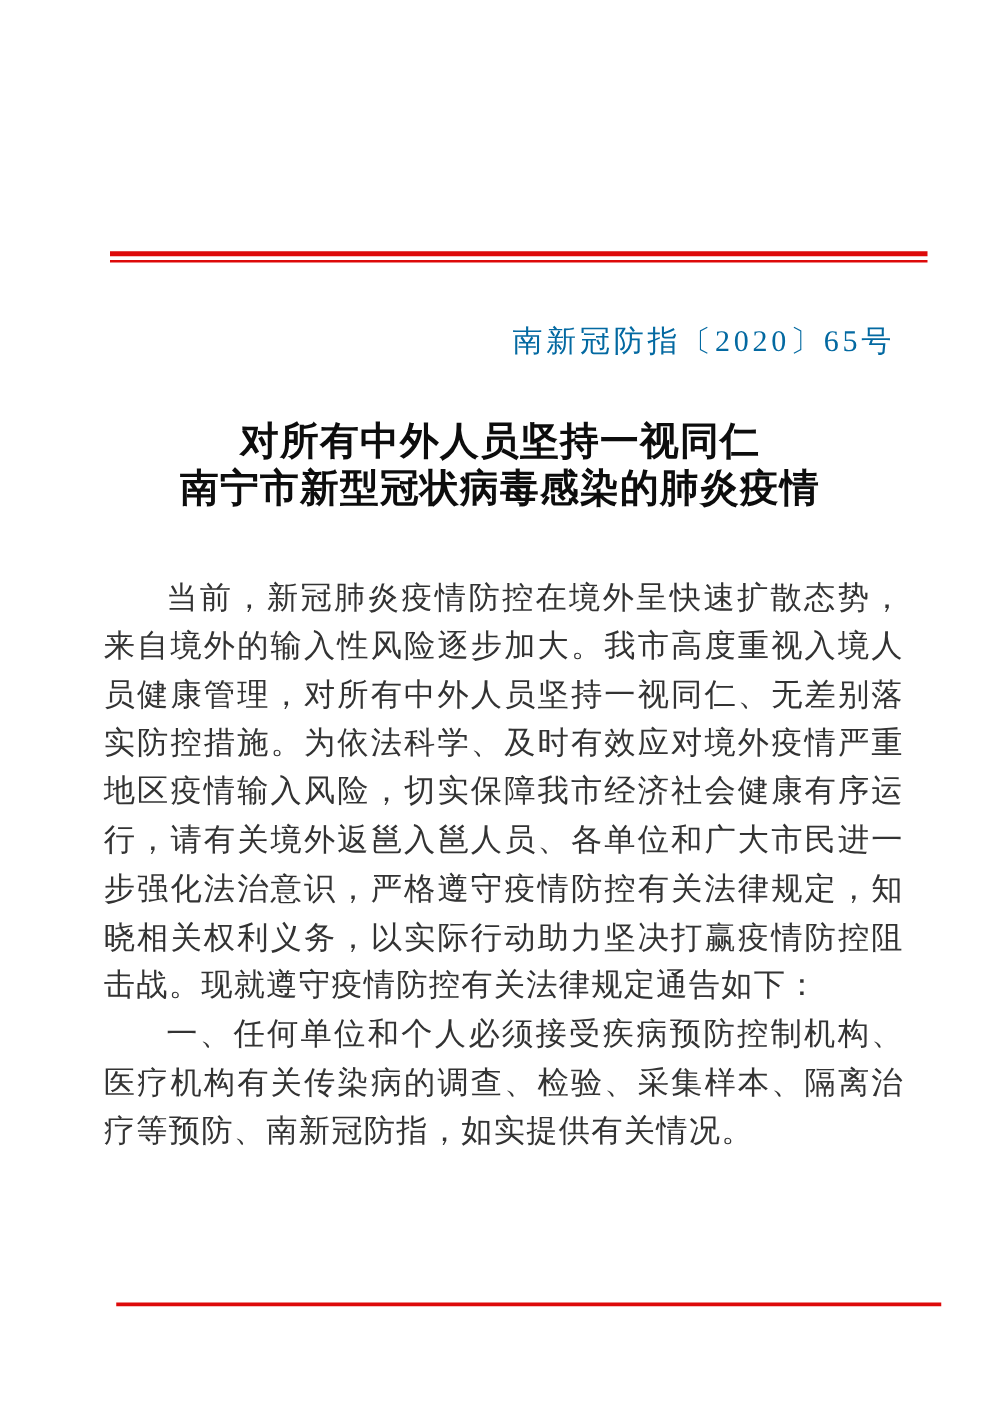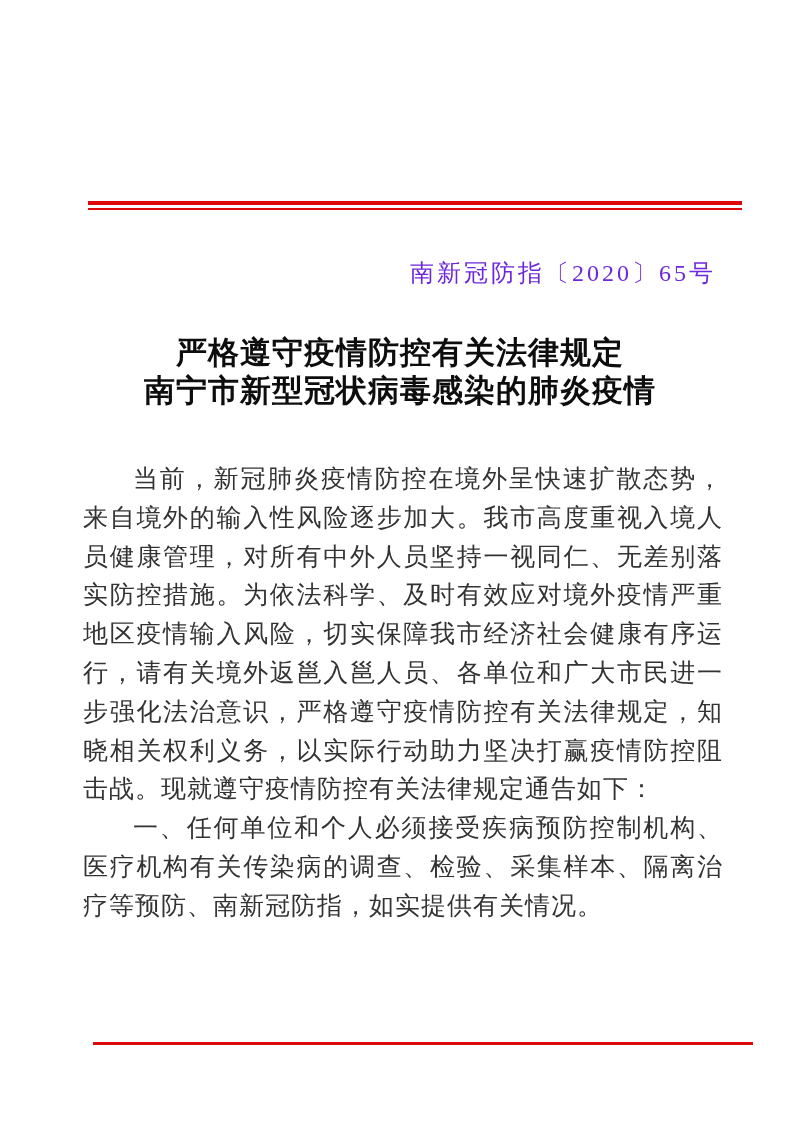--- a/index.html
+++ b/index.html
@@ -47,21 +47,21 @@
   .rule-thick { height: 4px; background: #dd0a0a; }
   .rule-thin  { height: 2px; background: #dd0a0a; margin-top: 3px; }
 
   
   .doc-number {
     position: absolute;
     top: 257px;
     right: 84px;
     font-size: 24px;
     letter-spacing: 3px;
-    color: #6d28d9;
+    color: #0369a1;
     white-space: nowrap;
   }
 
   
   .doc-title {
     position: absolute;
     top: 334px;
     left: 0;
     width: 100%;
     text-align: center;
@@ -108,21 +108,21 @@
 
 
   <div class="double-rule">
     <div class="rule-thick"></div>
     <div class="rule-thin"></div>
   </div>
 
   <div class="doc-number">南新冠防指〔2020〕65号</div>
 
   <div class="doc-title">
-    <div class="title-line">严格遵守疫情防控有关法律规定</div>
+    <div class="title-line">对所有中外人员坚持一视同仁</div>
     <div class="title-line">南宁市新型冠状病毒感染的肺炎疫情</div>
   </div>
 
   <div class="doc-body">
     <p>当前，新冠肺炎疫情防控在境外呈快速扩散态势，来自境外的输入性风险逐步加大。我市高度重视入境人员健康管理，对所有中外人员坚持一视同仁、无差别落实防控措施。为依法科学、及时有效应对境外疫情严重地区疫情输入风险，切实保障我市经济社会健康有序运行，请有关境外返邕入邕人员、各单位和广大市民进一步强化法治意识，严格遵守疫情防控有关法律规定，知晓相关权利义务，以实际行动助力坚决打赢疫情防控阻击战。现就遵守疫情防控有关法律规定通告如下：</p>
     <p>一、任何单位和个人必须接受疾病预防控制机构、医疗机构有关传染病的调查、检验、采集样本、隔离治疗等预防、南新冠防指，如实提供有关情况。</p>
   </div>
 
   <div class="footer-rule"></div>
 

